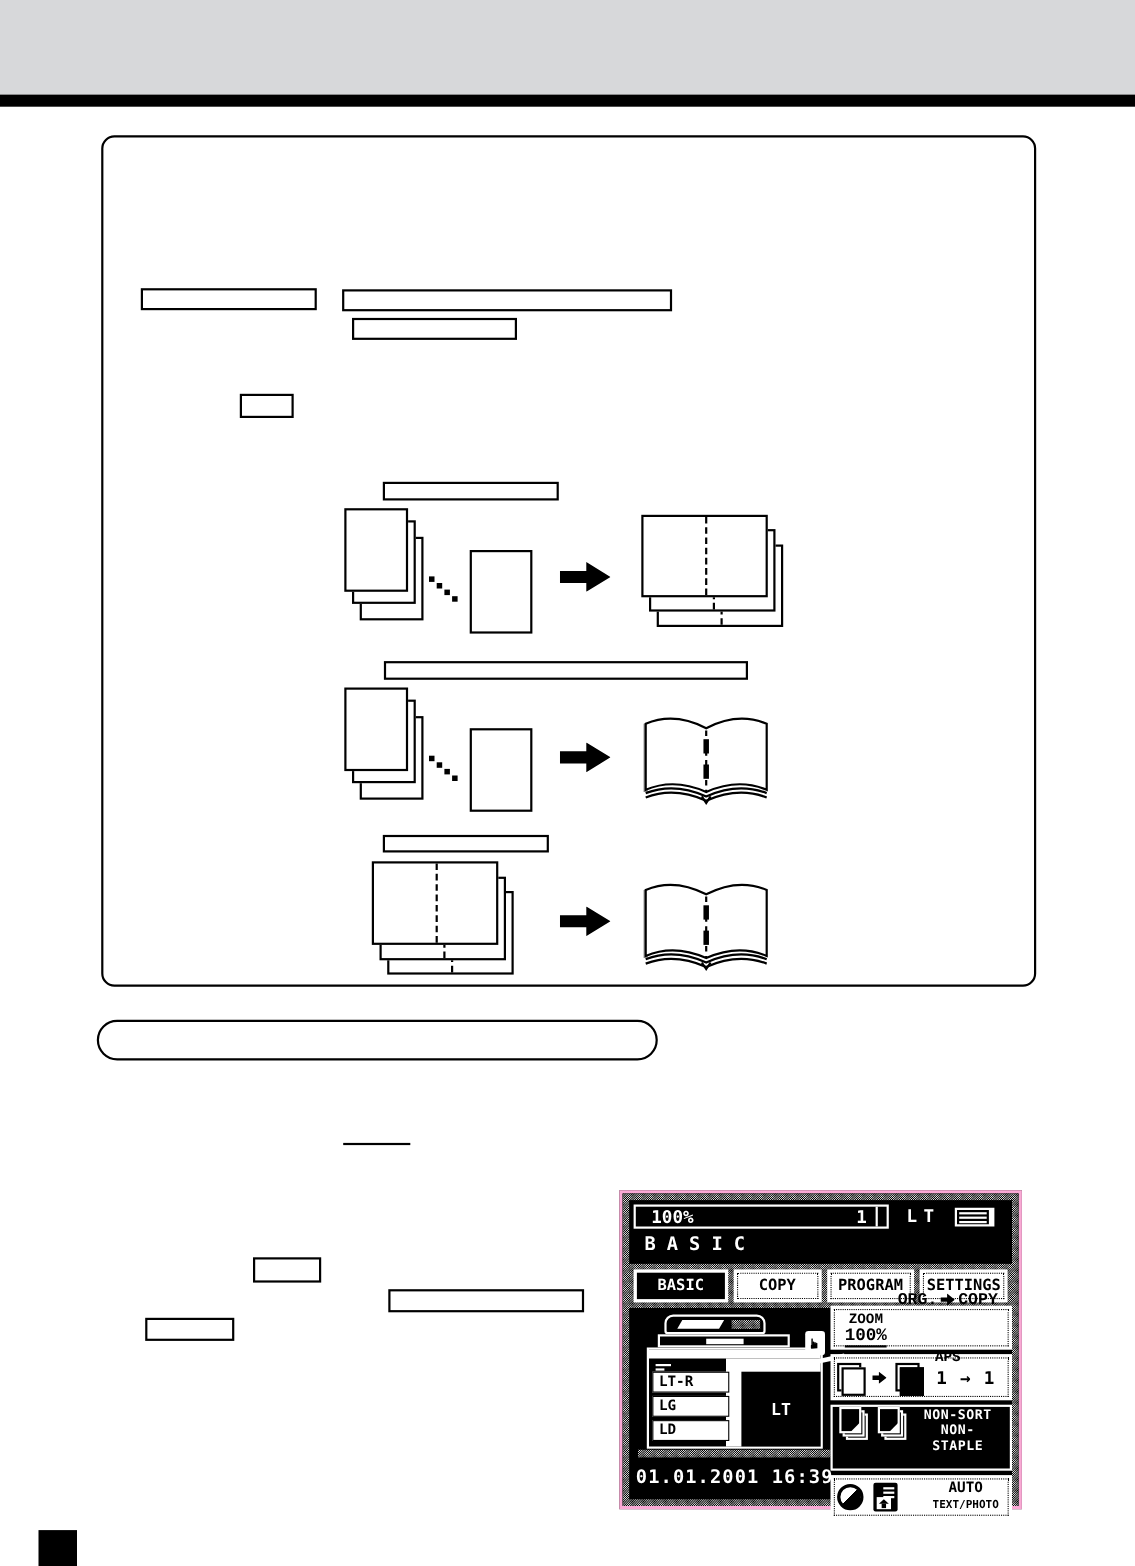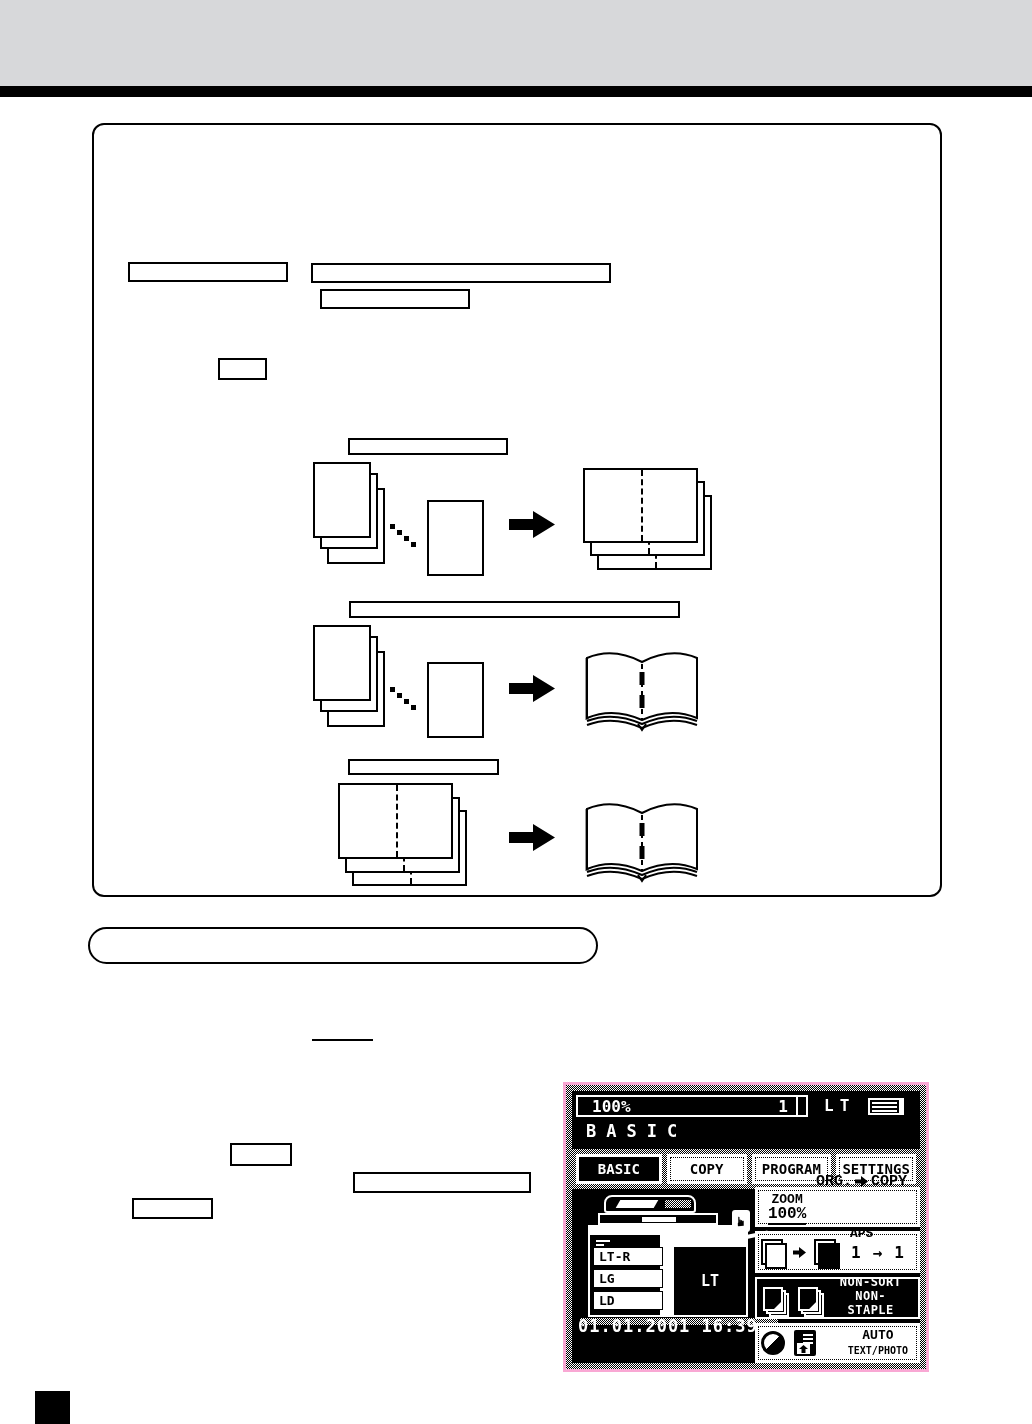--- a/index.html
+++ b/index.html
@@ -58,41 +58,41 @@
             display:flex;align-items:center;justify-content:center;font-weight:bold;font-size:15px;color:#fff;}
   .tray-col{position:absolute;left:3px;top:20px;width:70px;}
   .tray{width:70px;height:19px;margin-bottom:3px;background:#fff;color:#000;border:1px solid #000;
         font-weight:bold;font-size:13px;display:flex;align-items:center;padding-left:5px;cursor:pointer;}
   .exit-arm{position:absolute;left:172px;top:142px;width:24px;height:4px;background:#fff;transform:rotate(-12deg);}
   .hand-icon{position:absolute;left:160px;top:119px;width:18px;height:22px;background:#fff;border-radius:3px;
         display:flex;align-items:center;justify-content:center;color:#000;font-family:"DejaVu Sans",sans-serif;
         font-size:13px;}
   .hand-icon span{transform:rotate(-90deg);display:block;}
   .ground{position:absolute;left:8px;top:227px;width:198px;height:7px;}
-  .datetime{position:absolute;left:6px;top:225px;font-weight:bold;font-size:17px;letter-spacing:1px;}
+  .datetime{position:absolute;left:6px;top:242px;font-weight:bold;font-size:17px;letter-spacing:1px;}
   
   .btn-col{position:absolute;left:183px;top:96px;width:165px;}
   .btn{position:relative;width:165px;margin-bottom:4px;}
   .btn-white{background:#fff;color:#000;}
   .btn-black{background:#000;color:#fff;border:2px solid #fff;}
   .dotted-inset{position:absolute;inset:3px;border:1px dotted #000;pointer-events:none;}
   .zoom-btn{height:40px;display:flex;align-items:center;justify-content:space-around;padding:0 8px;}
   .zcol{text-align:center;line-height:15px;position:relative;z-index:1;font-family:Liberation Mono, monospace;}
   .z-top{font-weight:bold;font-size:13px;}
   .z-val{font-weight:bold;font-size:16px;border-bottom:2px solid #000;}
   .org-line{display:flex;align-items:center;gap:3px;font-weight:bold;font-size:15px;justify-content:center;}
   .aps{font-weight:bold;font-size:13px;text-align:center;margin-top:37px;}
   .ratio-btn{height:42px;display:flex;align-items:center;padding:0 6px;}
   .pgicon{position:relative;width:22px;height:26px;border:2px solid #000;background:#fff;z-index:1;
           display:flex;align-items:center;justify-content:center;}
   .pg-num{background:#fff;padding:0 2px;font-weight:bold;font-size:11px;color:#000;line-height:12px;}
   .pg-shadow{position:absolute;right:-6px;bottom:-6px;width:22px;height:26px;border:2px solid #000;background:#fff;z-index:0;}
   .pg-shadow.dark{background:#000;}
   .ratio-text{display:flex;gap:12px;margin-left:auto;margin-right:10px;font-weight:bold;font-size:16px;position:relative;z-index:1;}
-  .sort-btn{height:42px;display:flex;align-items:flex-end;padding:0 6px;}
+  .sort-btn{height:60px;display:flex;align-items:flex-start;padding:0 6px;}
   .stack-wrap{position:relative;width:26px;height:30px;margin-right:10px;}
   .stack-sh{position:absolute;width:20px;height:24px;border:2px solid #fff;background:#000;}
   .stack-front{position:absolute;left:0;top:0;width:20px;height:24px;border:2px solid #fff;background:#000;}
   .stack-front::after{content:"";position:absolute;right:-1px;bottom:-1px;width:9px;height:9px;background:#fff;
           clip-path:polygon(100% 0,100% 100%,0 100%);}
   .sort-text{margin-left:auto;margin-right:4px;text-align:center;font-weight:bold;font-size:12px;line-height:14px;letter-spacing:0.5px;}
   .auto-btn{height:40px;display:flex;align-items:center;padding:0 6px;}
   .contrast-icon{width:24px;height:24px;border:3px solid #000;border-radius:50%;
           background:linear-gradient(135deg,#fff 48%,#000 48%);position:relative;z-index:1;}
   .auto-text{margin-left:auto;margin-right:6px;text-align:center;font-weight:bold;line-height:16px;position:relative;z-index:1;}

